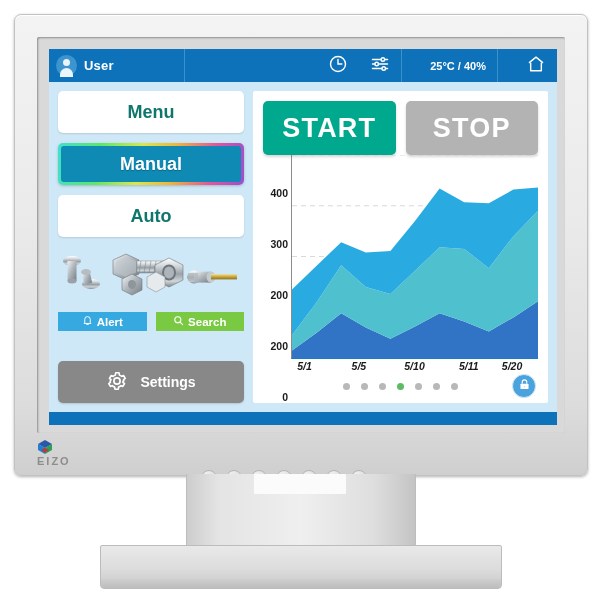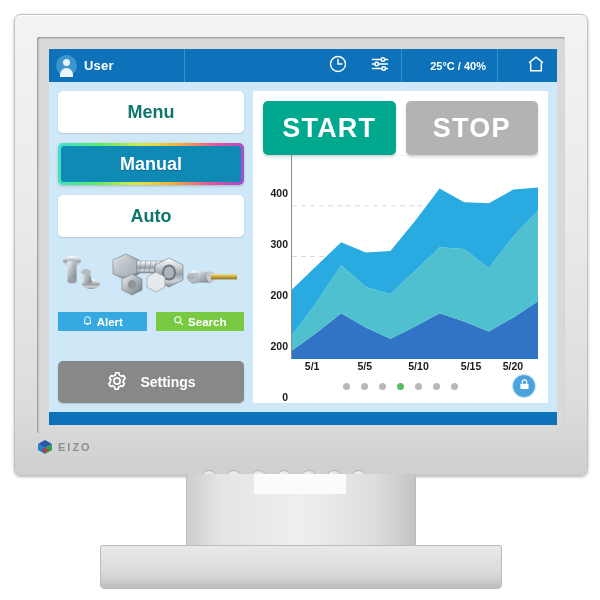--- a/index.html
+++ b/index.html
@@ -186,21 +186,22 @@
     margin-top:38px;
   }
   .plot {
     flex:1 1 auto; position:relative;
     border-bottom: 1.5px solid #1a7cc4;
     border-left: 1.5px solid #8a8a8a;
   }
   .plot svg { display:block; width:100%; height:100%; }
   .xaxis {
     height: 16px; display:flex; position:relative;
-    margin-left: 36px;
+    margin-left: 28px;
+    font-style: italic;
   }
   .xlab {
     position:absolute; top:1px;
     font-size:10.5px; font-weight:bold; color:#1a1a1a;
     transform: translateX(-50%);
     white-space:nowrap;
   }
 
   .dotsrow {
     height: 22px; display:flex; align-items:center;
@@ -212,21 +213,21 @@
     position:absolute; right:2px; top:-1px;
     width:22px; height:22px; border-radius:50%;
     background:#4aa3dd;
     display:flex; align-items:center; justify-content:center;
     border: 1.5px solid #cfe8f7;
   }
 
   
   .logo-row {
     position:absolute; left:22px; top:424px;
-    display:flex; align-items:center; gap:5px;
+    display:flex; align-items:flex-start; flex-direction:column;
   }
   .logo-mark { width:16px; height:16px; position:relative; }
   .logo-text {
     font-size:11px; font-weight:bold; letter-spacing:2px;
     color:#8d8d8d; font-family:"Liberation Sans", sans-serif;
   }
   .osd-controls {
     position:absolute; left:186px; top:455px;
     display:flex; align-items:center; gap:9px;
   }
@@ -471,21 +472,21 @@
                   <path d="M 0 100 L 0 96.25 L 30 87.5 L 60 78 L 90 85 L 120 90.5 L 150 84.5 L 180 78 L 210 82 L 240 87 L 270 80 L 300 72 L 300 100 L 270 100 L 240 100 L 210 100 L 180 100 L 150 100 L 120 100 L 90 100 L 60 100 L 30 100 L 0 100 Z" fill="#3173c4"></path>
                   <path d="M 0 96.25 L 0 88.75 L 30 72.5 L 60 54.25 L 90 65 L 120 68.5 L 150 57 L 180 45.49999999999999 L 210 46.25 L 240 55.75 L 270 40 L 300 27.5 L 300 72 L 270 80 L 240 87 L 210 82 L 180 78 L 150 84.5 L 120 90.5 L 90 85 L 60 78 L 30 87.5 L 0 96.25 Z" fill="#4fc0ce"></path>
                   <path d="M 0 88.75 L 0 66.25 L 30 54.5 L 60 43.00000000000001 L 90 48 L 120 47.25 L 150 32.5 L 180 16.5 L 210 23.25 L 240 23.75 L 270 17 L 300 16 L 300 27.5 L 270 40 L 240 55.75 L 210 46.25 L 180 45.49999999999999 L 150 57 L 120 68.5 L 90 65 L 60 54.25 L 30 72.5 L 0 88.75 Z" fill="#29abe2"></path>
                 </svg>
             </div>
           </div>
           <div class="xaxis" id="xaxis">
               <div class="xlab" style="left: 5.5%;">5/1</div>
               <div class="xlab" style="left: 27.5%;">5/5</div>
               <div class="xlab" style="left: 50%;">5/10</div>
-              <div class="xlab" style="left: 72%;">5/15</div>
+              <div class="xlab" style="left: 72%;">5/11</div>
               <div class="xlab" style="left: 89.5%;">5/20</div>
             </div>
 
           <div class="dotsrow" id="dotsrow">
             <div class="dot"></div>
               <div class="dot"></div>
               <div class="dot"></div>
               <div class="dot on"></div>
               <div class="dot"></div>
               <div class="dot"></div>

